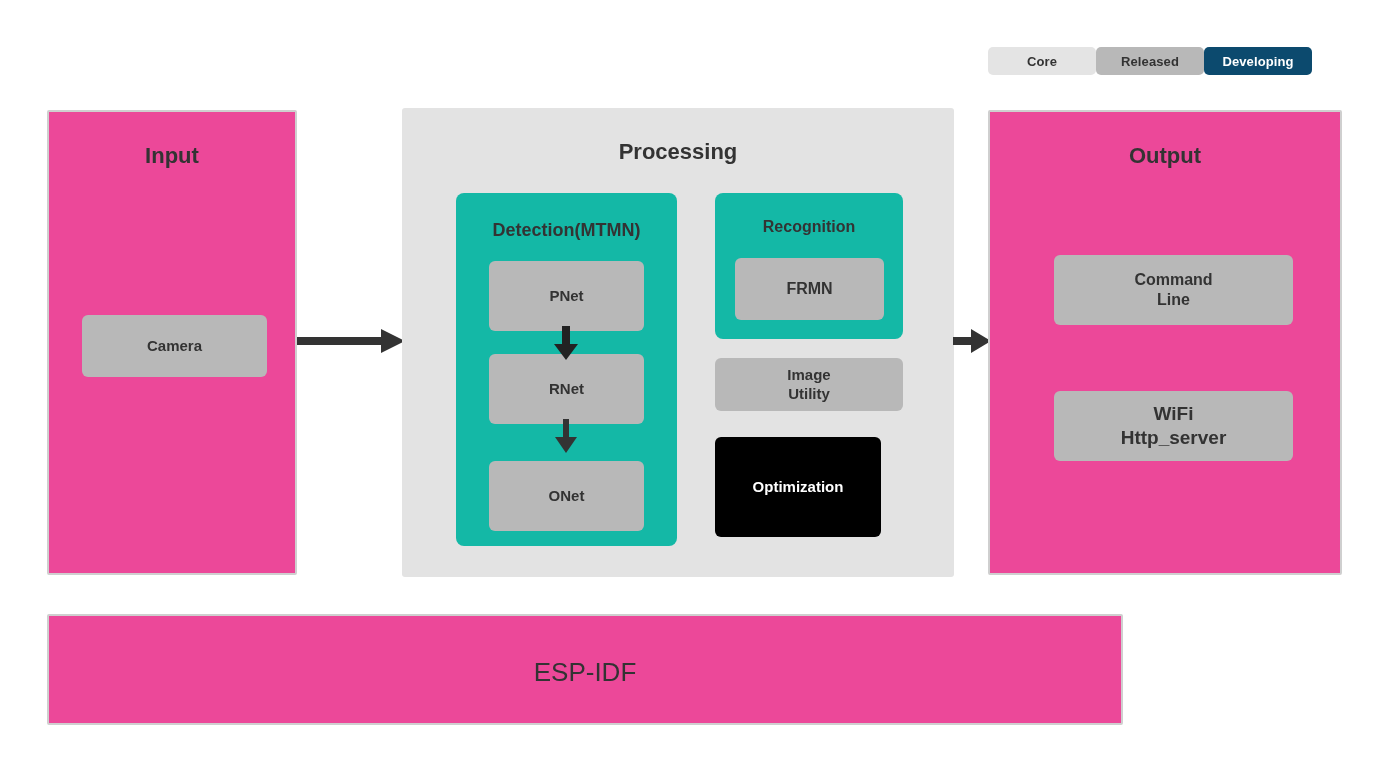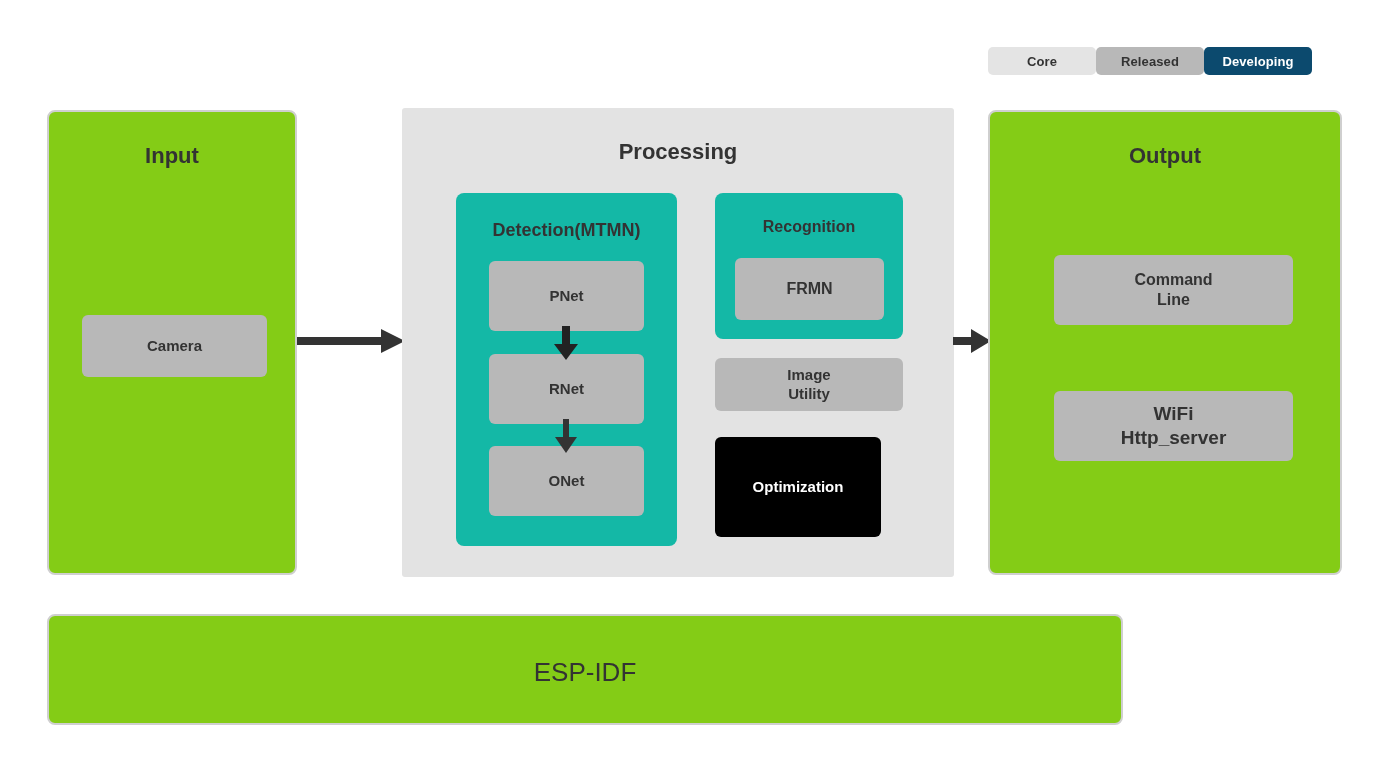--- a/index.html
+++ b/index.html
@@ -46,22 +46,22 @@
   .chip-released  { background: #b8b8b8; color: #333333; }
   .chip-developing{ background: #0c4a6e; color: #ffffff; }
 
   
   .panel {
     position: absolute;
     box-sizing: border-box;
   }
   .panel-outline {
     border: 2px solid #cfcfcf;
-    background: #84cc16;
-    border-radius: 8px;
+    background: #ec4899;
+    border-radius: 2px;
   }
   .panel-title {
     position: absolute;
     left: 0;
     right: 0;
     text-align: center;
     font-size: 22px;
     font-weight: bold;
     color: #333333;
   }
@@ -110,21 +110,21 @@
   
   #card-detection {
     left: 54px; top: 85px; width: 221px; height: 353px;
   }
   #label-detection {
     position: absolute; left: 0; right: 0; top: 26px;
     text-align: center; font-size: 18px; font-weight: bold; color: #333333;
   }
   #box-pnet { left: 33px; top: 68px;  width: 155px; height: 70px; font-size: 15px; font-weight: bold; }
   #box-rnet { left: 33px; top: 161px; width: 155px; height: 70px; font-size: 15px; font-weight: bold; }
-  #box-onet { left: 33px; top: 253px; width: 155px; height: 70px; font-size: 15px; font-weight: bold; }
+  #box-onet { left: 33px; top: 268px; width: 155px; height: 70px; font-size: 15px; font-weight: bold; }
 
   
   #card-recognition {
     left: 313px; top: 85px; width: 188px; height: 146px;
   }
   #label-recognition {
     position: absolute; left: 0; right: 0; top: 24px;
     text-align: center; font-size: 16px; font-weight: bold; color: #333333;
   }
   #box-frmn { left: 20px; top: 65px; width: 149px; height: 62px; font-size: 16px; font-weight: bold; }

